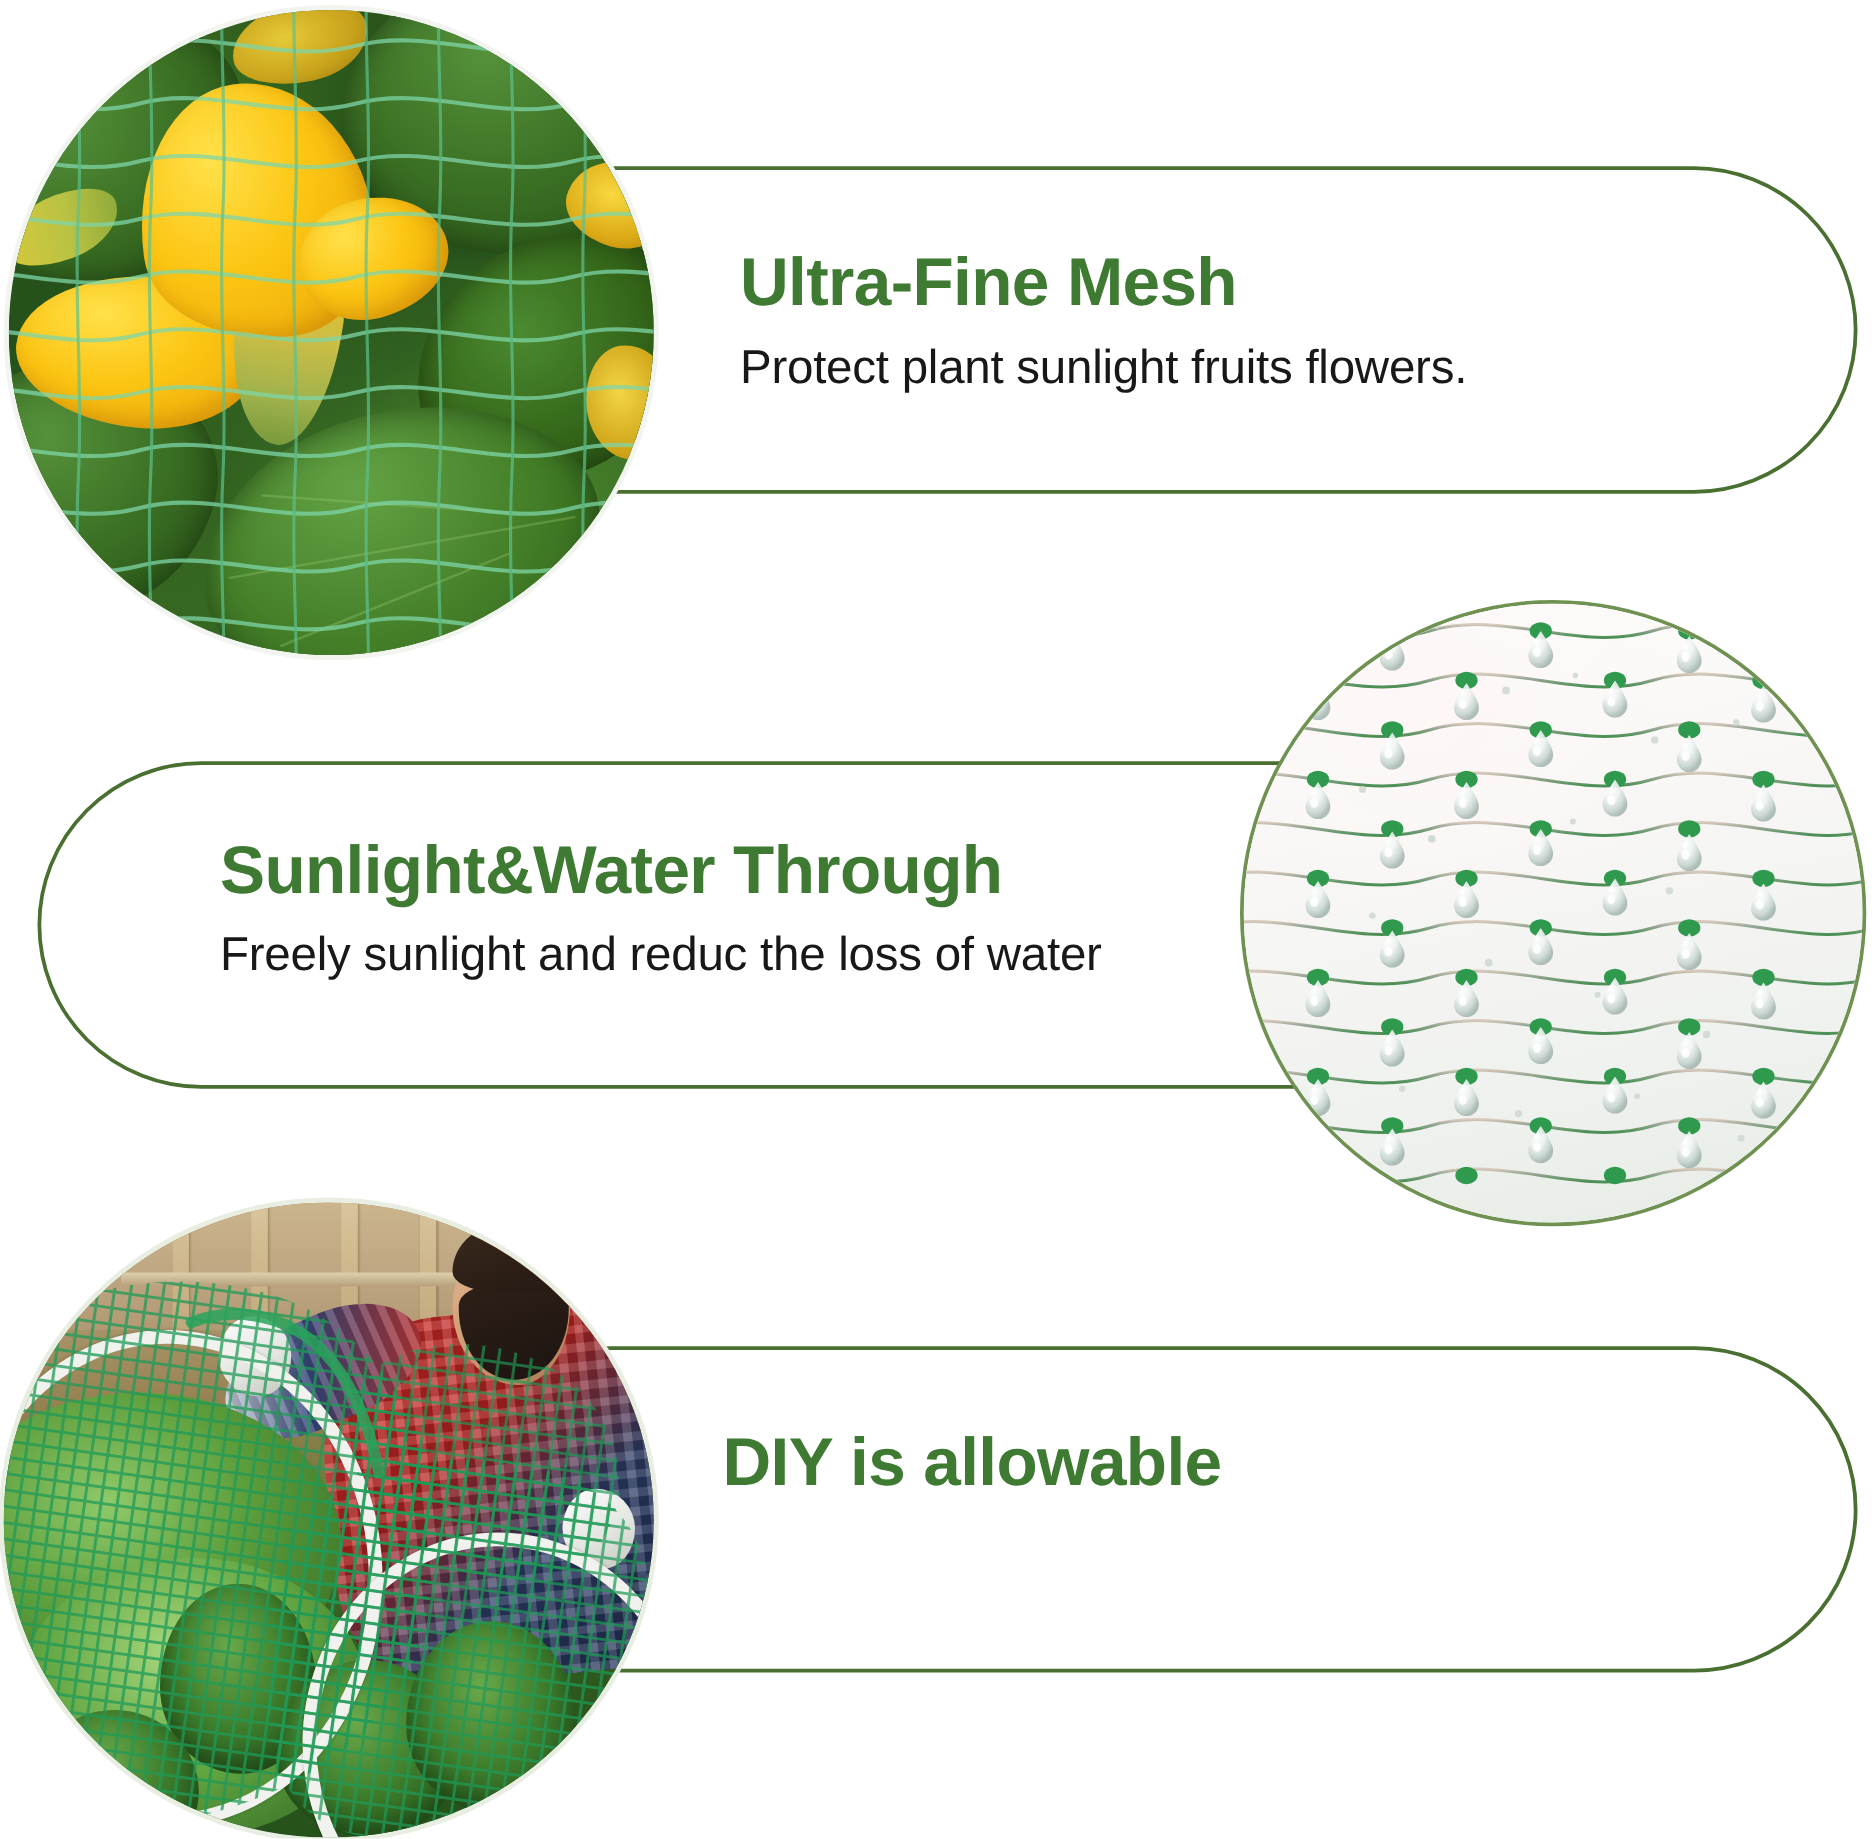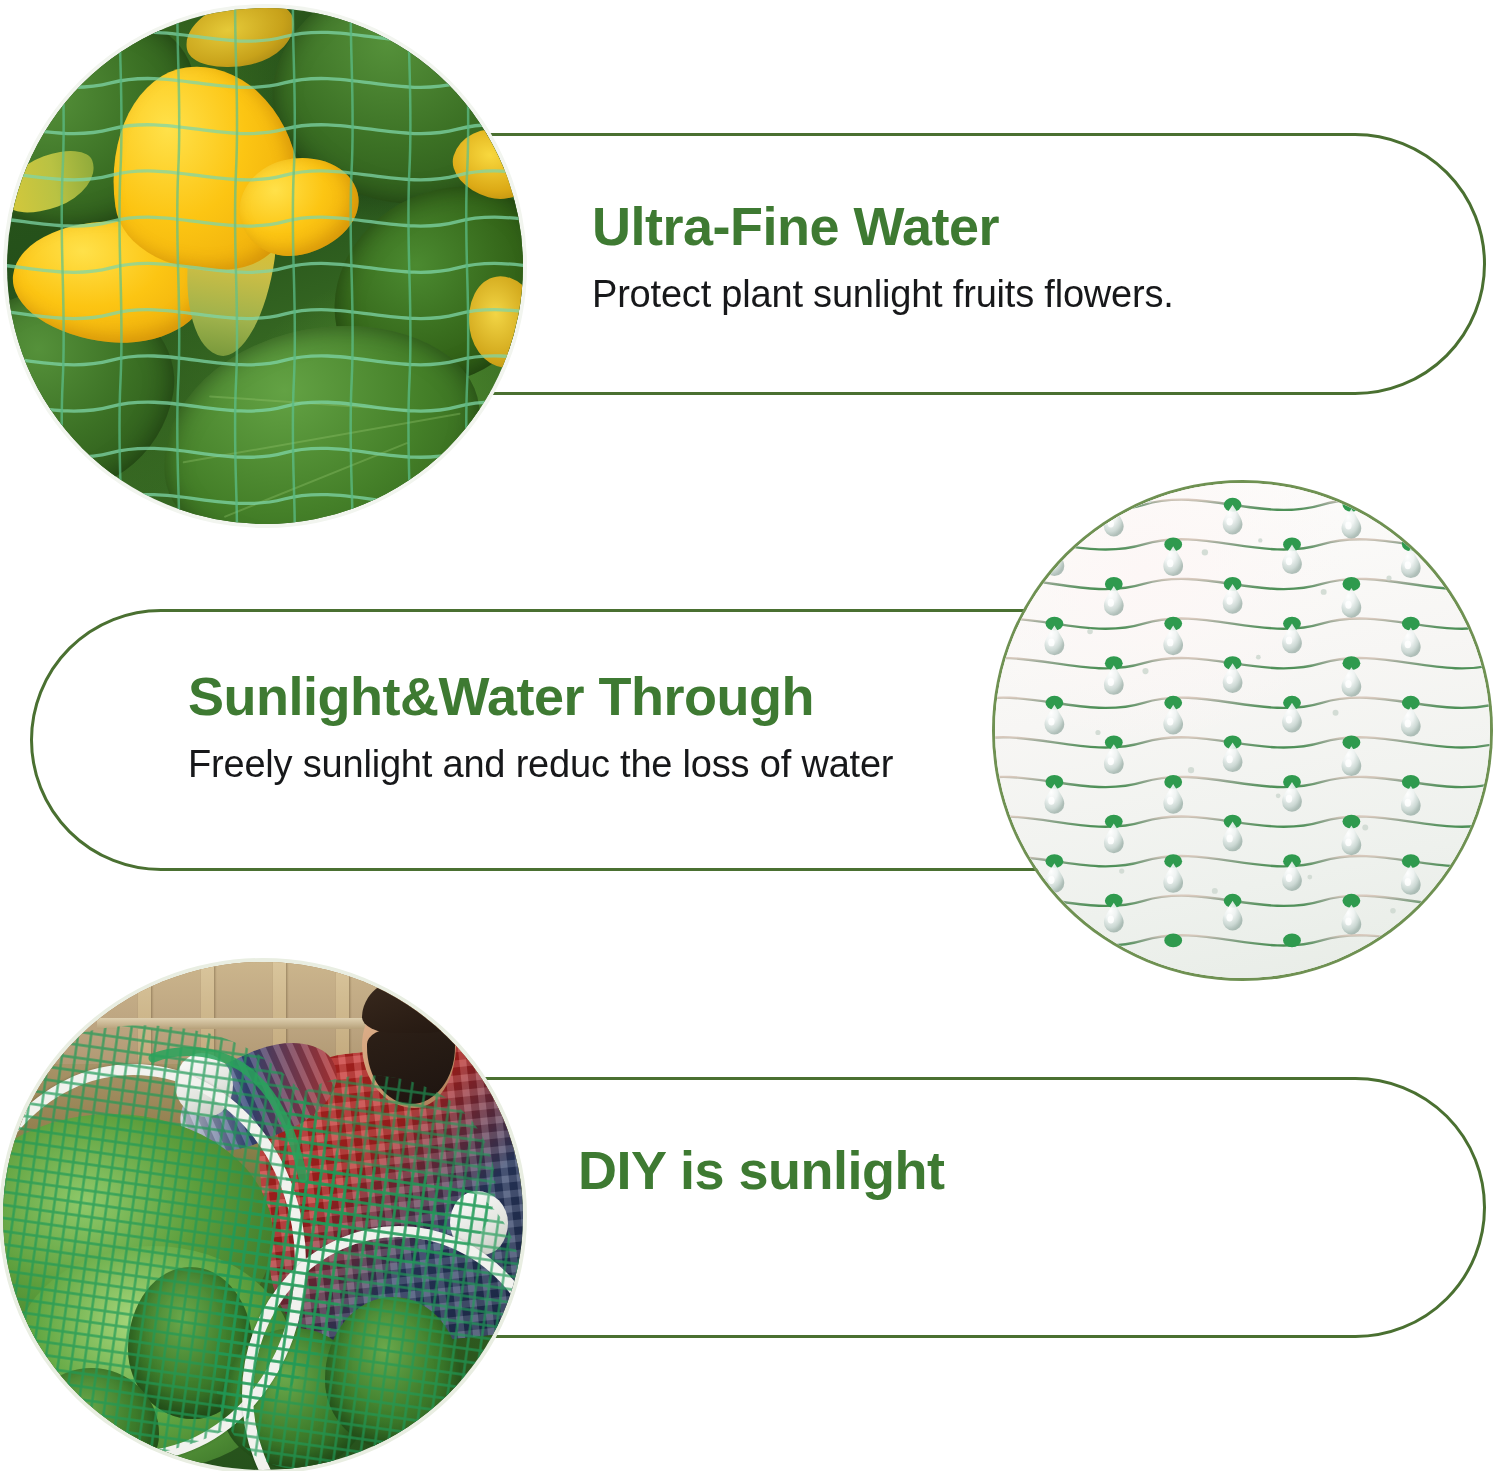--- a/index.html
+++ b/index.html
@@ -50,21 +50,21 @@
     color: #17181a;
     line-height: 1.15;
     white-space: nowrap;
   }
 
   
   #pill-1      { left: 300px;  top: 133px;  width: 1186px; height: 262px; }
   #text-1      { left: 592px;  top: 198px;  }
   
   #pill-2      { left: 30px;   top: 609px;  width: 1186px; height: 262px; }
-  #text-2      { left: 188px;  top: 668px;  }
+  #text-2      { left: 176px;  top: 668px;  }
   
   #pill-3      { left: 300px;  top: 1077px; width: 1186px; height: 261px; }
   #text-3      { left: 578px;  top: 1142px; }
 
   
   .photo-circle {
     position: absolute;
     border-radius: 50%;
     overflow: hidden;
     z-index: 2;
@@ -306,21 +306,21 @@
           <path d="M390,-20 C386,60 394,120 390,200 C386,280 394,340 390,420 C386,500 394,560 390,620"></path>
           <path d="M450,-20 C446,60 454,120 450,200 C446,280 454,340 450,420 C446,500 454,560 450,620"></path>
           <path d="M510,-20 C506,60 514,120 510,200 C506,280 514,340 510,420 C506,500 514,560 510,620"></path>
           <path d="M570,-20 C566,60 574,120 570,200 C566,280 574,340 570,420 C566,500 574,560 570,620"></path>
         </g>
       </svg>
     </div>
   </div>
 
   <div class="pill-text" id="text-1">
-    <p class="pill-title">Ultra-Fine Water</p>
+    <p class="pill-title">Ultra-Fine Mesh</p>
     <p class="pill-sub">Protect plant sunlight fruits flowers.</p>
   </div>
 
   <div class="pill" id="pill-2"></div>
 
   <div class="photo-circle" id="circle-2">
     <div class="photo-inner">
       <div class="p2-bg"></div>
       <svg class="net2" viewBox="0 0 500 500" preserveAspectRatio="none">
         <defs>
@@ -542,16 +542,16 @@
         </g>
         <g clip-path="url(#drape3)" opacity=".78">
           <rect x="270" y="90" width="260" height="230" fill="url(#fineMesh)"></rect>
         </g>
         <path d="M150,96 C180,84 220,88 248,112 C276,136 292,176 300,216" fill="none" stroke="#29a35c" stroke-width="9" stroke-opacity=".85" stroke-linecap="round"></path>
       </svg>
     </div>
   </div>
 
   <div class="pill-text" id="text-3">
-    <p class="pill-title">DIY is sunlight</p>
+    <p class="pill-title">DIY is allowable</p>
   </div>
 
 </div>
 
 </body></html>

